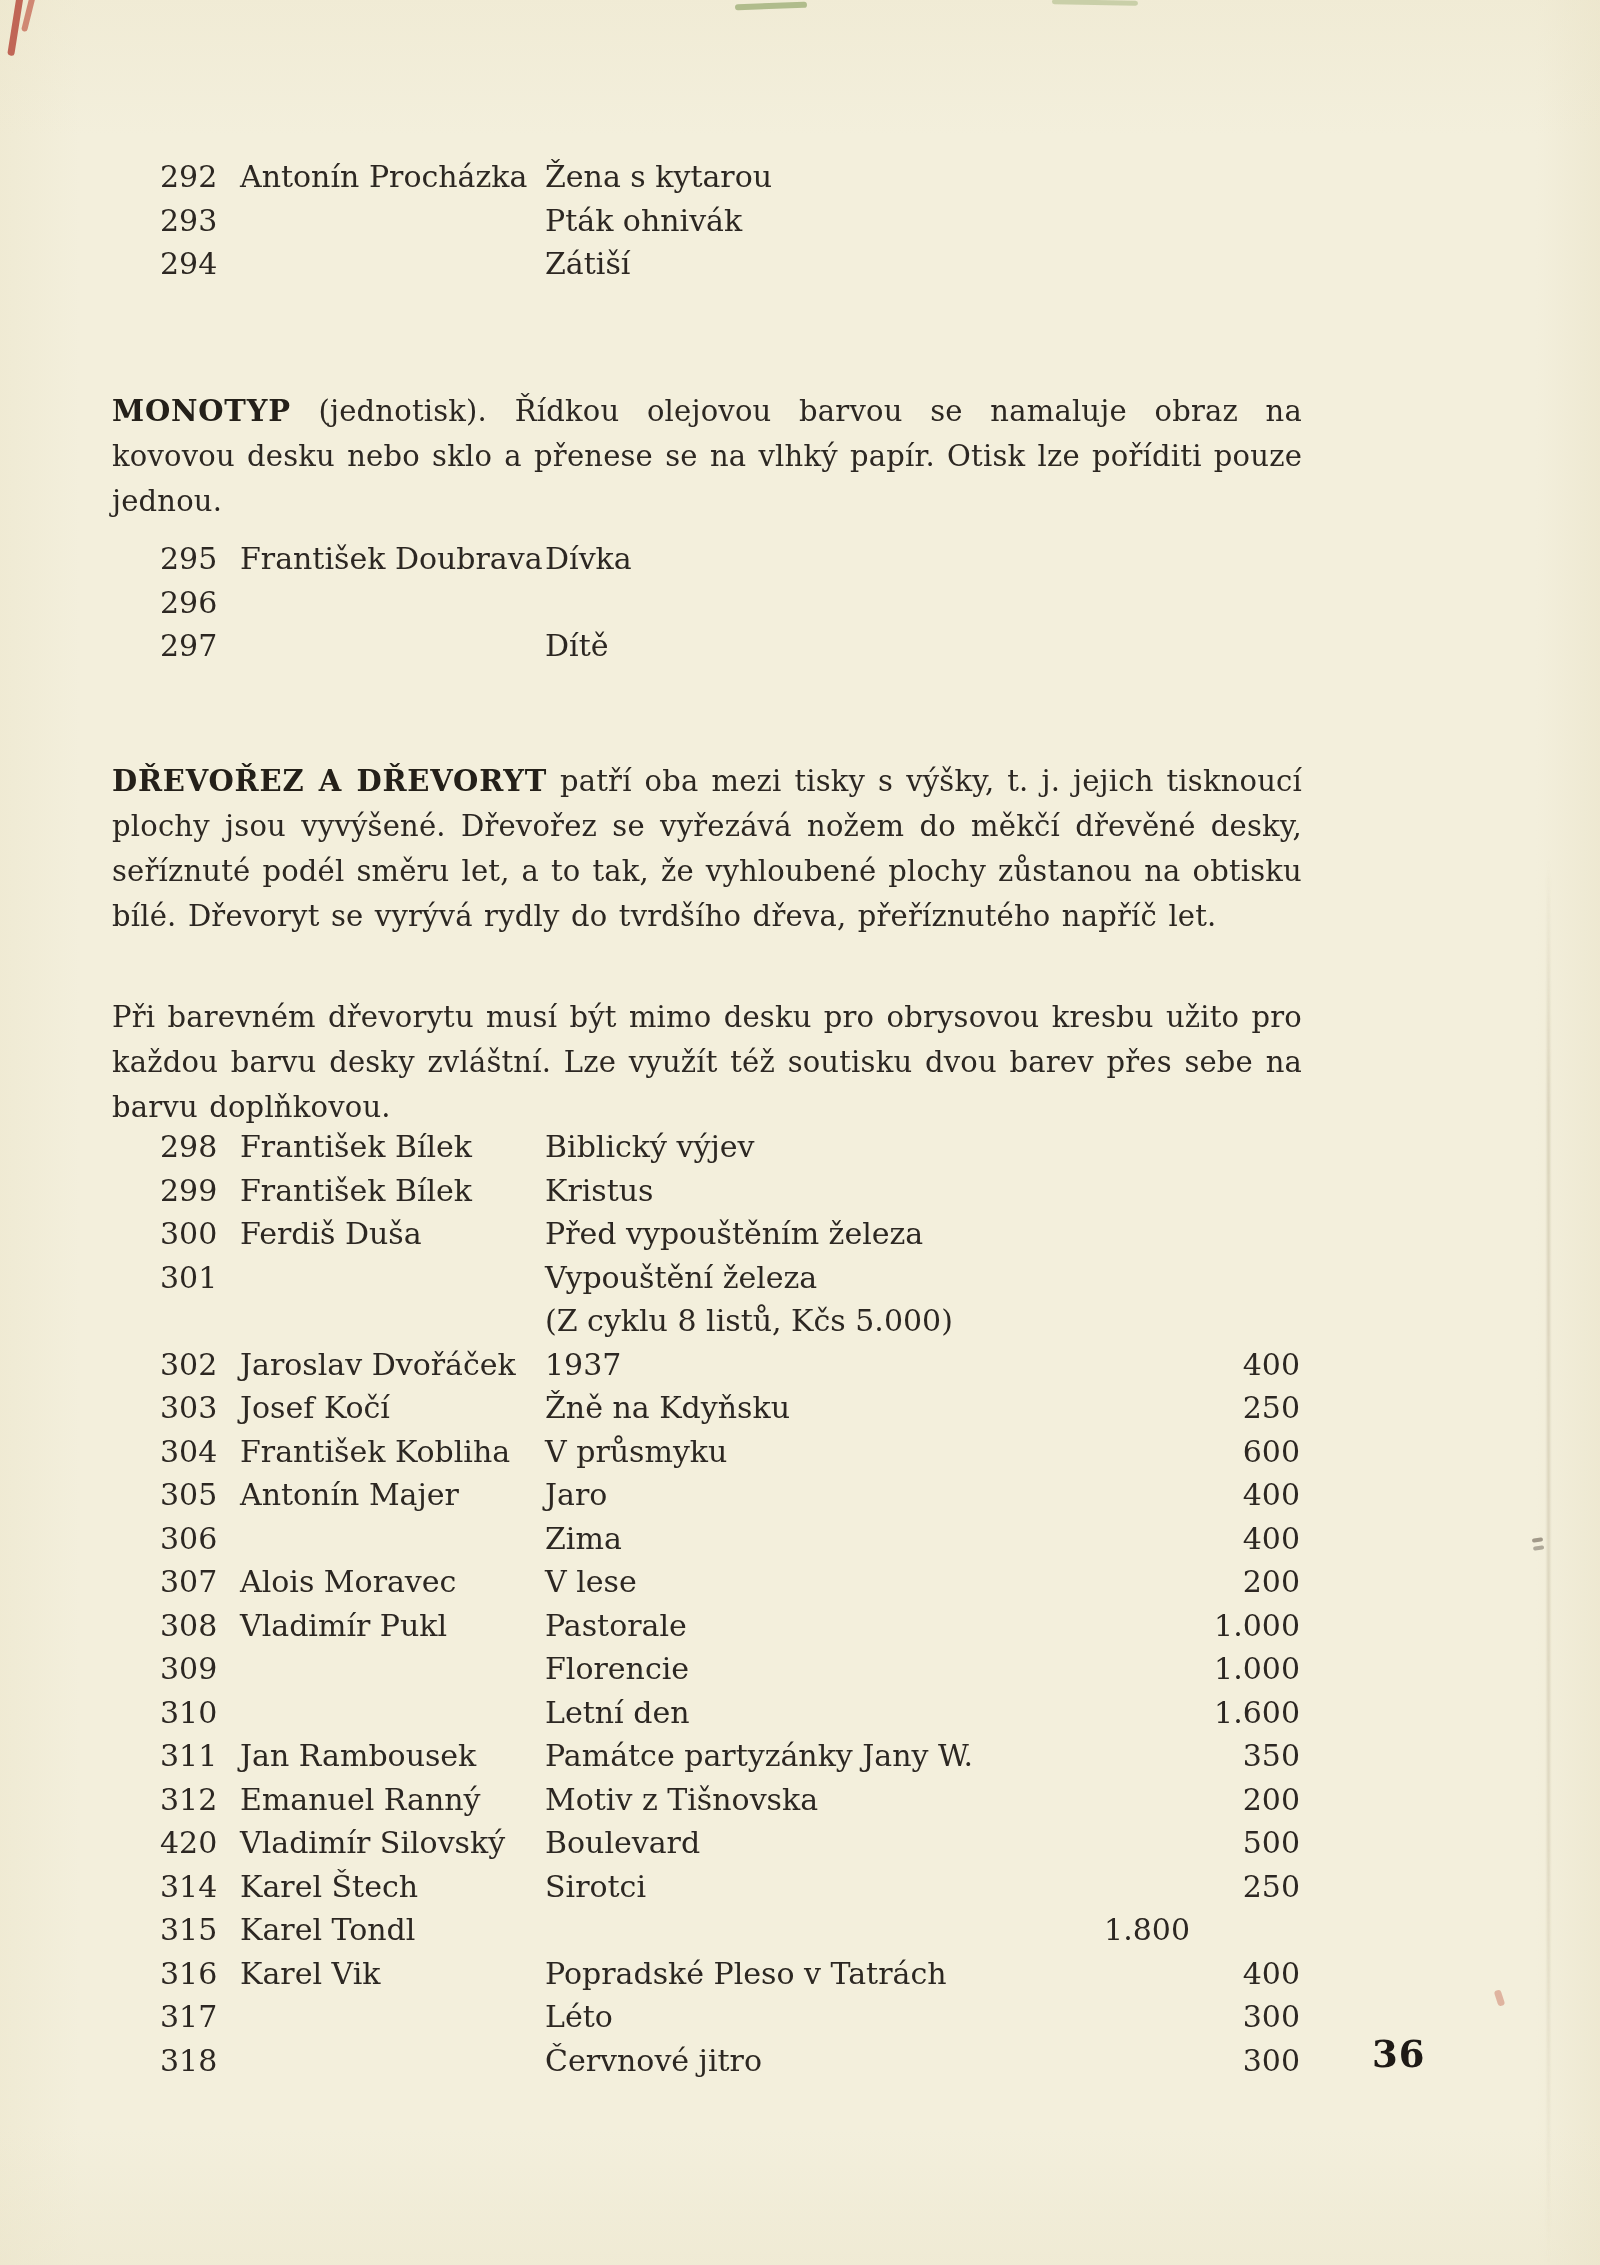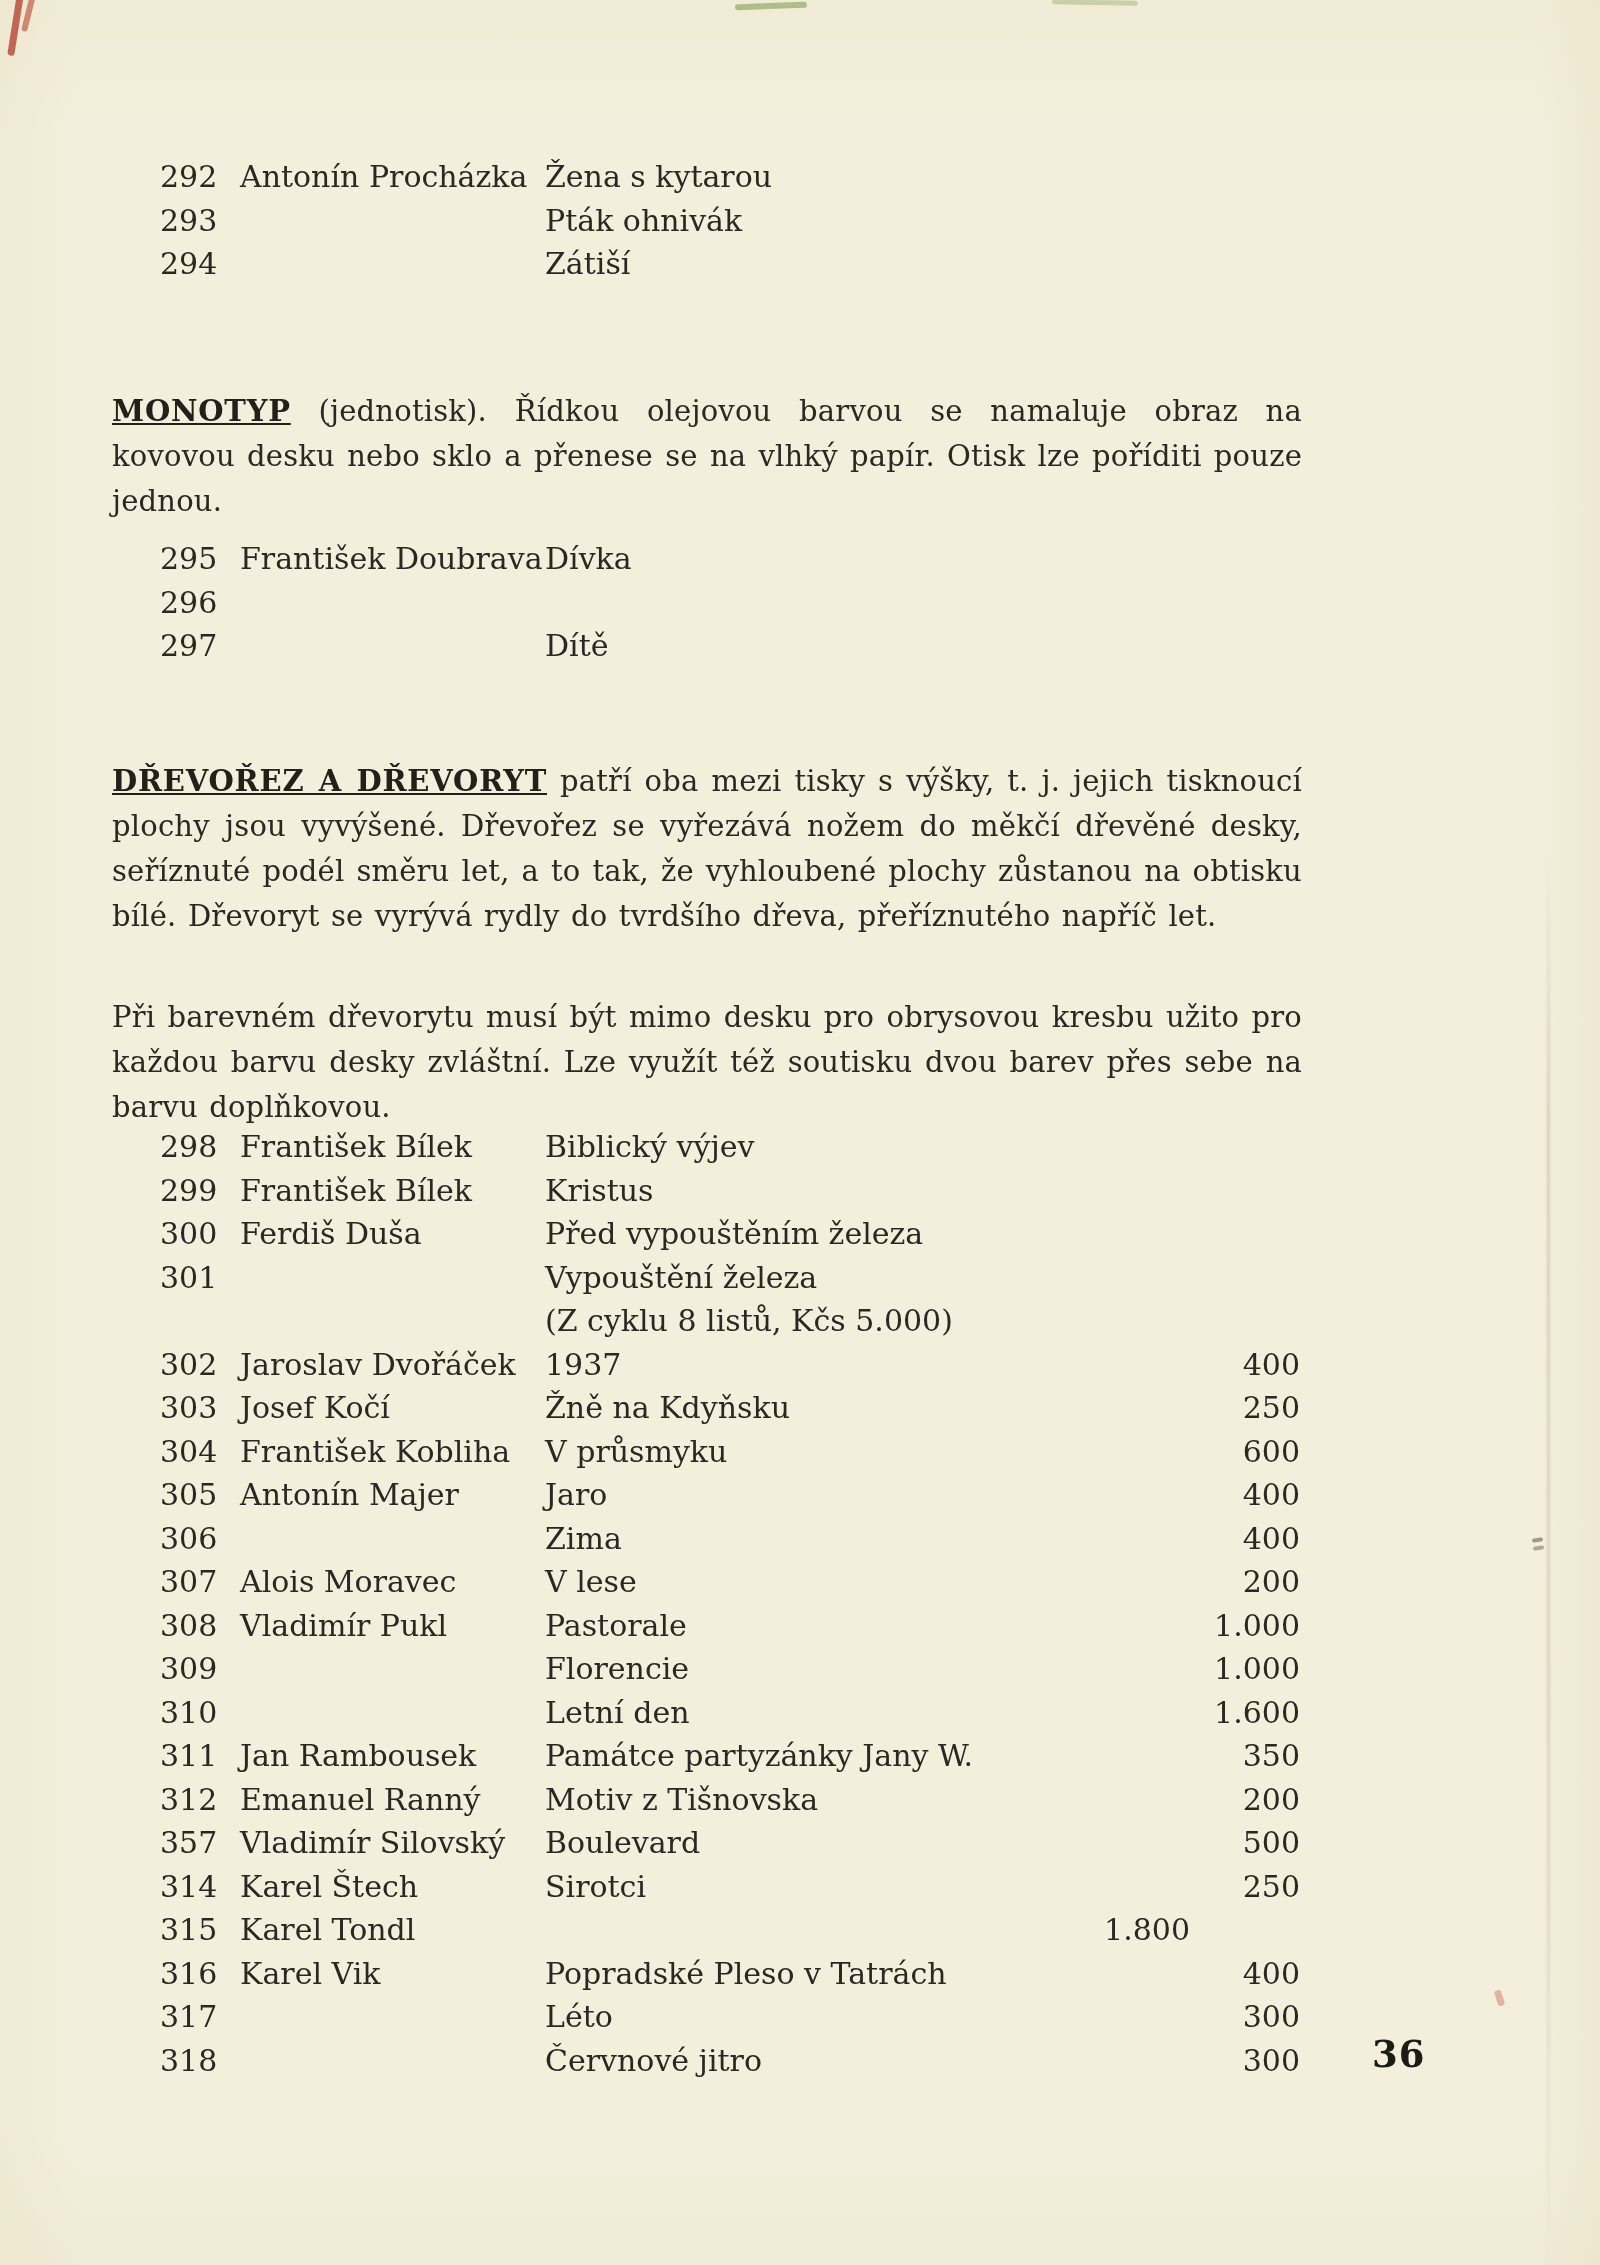--- a/index.html
+++ b/index.html
@@ -29,21 +29,20 @@
     line-height: 45px;
     text-align: justify;
     letter-spacing: 0.2px;
     word-spacing: 2px;
     color: #2c2722;
   }
   .para .h {
     font-weight: 700;
     letter-spacing: 0.8px;
     color: #242019;
-    text-decoration: underline;
   }
 
   
   .cat-list {
     position: absolute;
     left: 160px;
     width: 1140px;
     font-size: 30px;
     line-height: 43.5px;
   }
@@ -233,21 +232,21 @@
       <span class="c-title">Památce partyzánky Jany W.</span>
       <span class="c-price">350</span>
     </div>
     <div class="row">
       <span class="c-no">312</span>
       <span class="c-artist">Emanuel Ranný</span>
       <span class="c-title">Motiv z Tišnovska</span>
       <span class="c-price">200</span>
     </div>
     <div class="row">
-      <span class="c-no">357</span>
+      <span class="c-no">420</span>
       <span class="c-artist">Vladimír Silovský</span>
       <span class="c-title">Boulevard</span>
       <span class="c-price">500</span>
     </div>
     <div class="row">
       <span class="c-no">314</span>
       <span class="c-artist">Karel Štech</span>
       <span class="c-title">Sirotci</span>
       <span class="c-price">250</span>
     </div>

